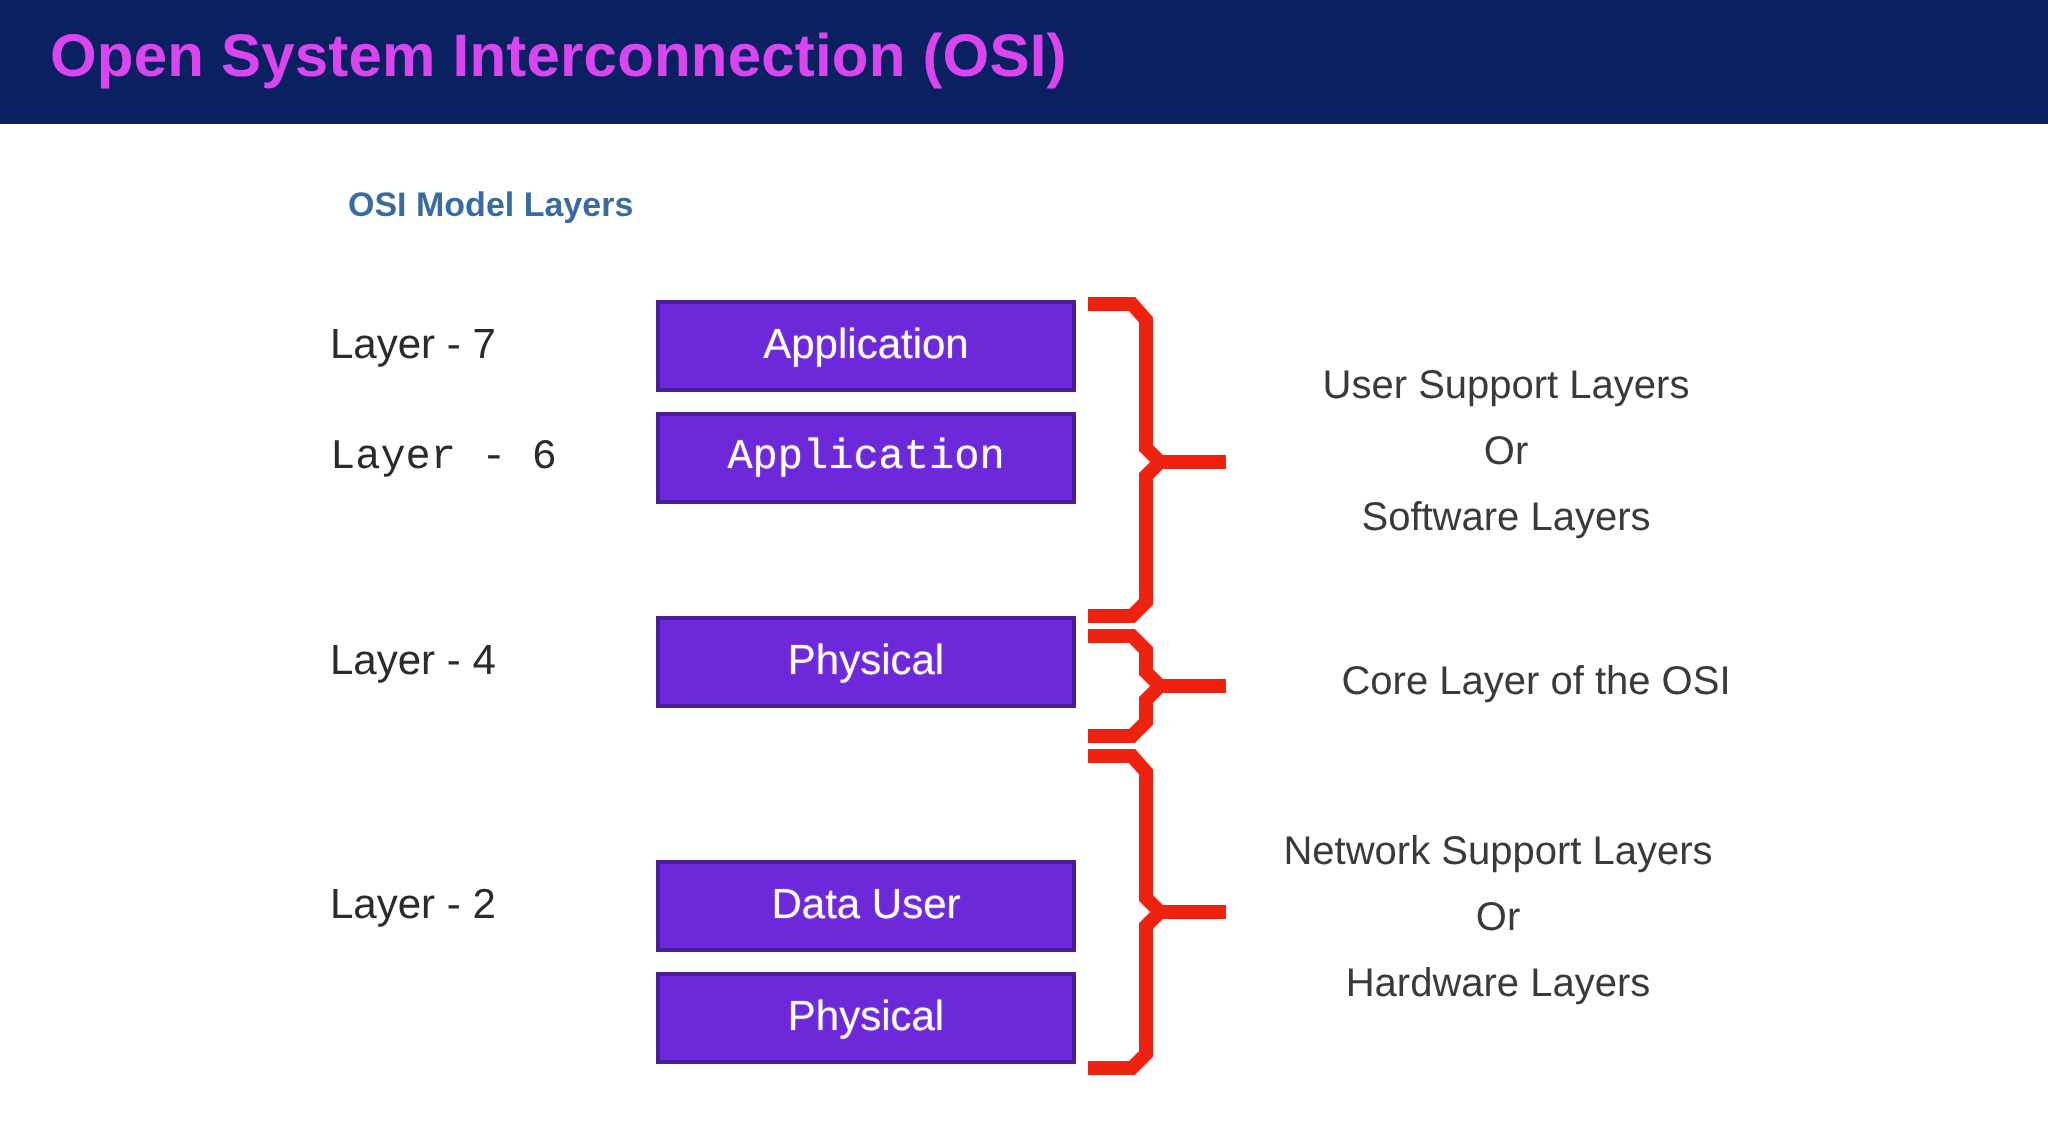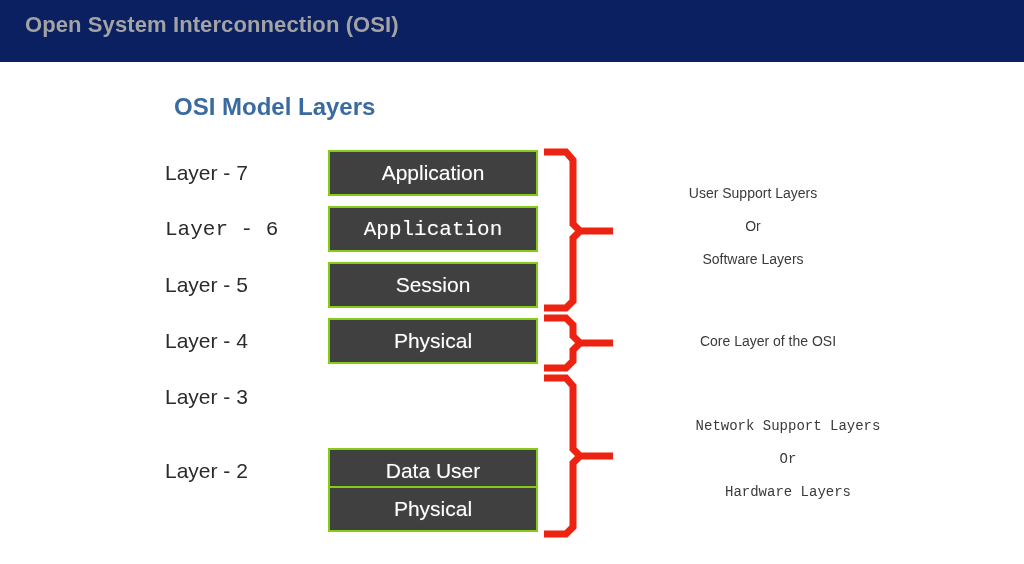--- a/index.html
+++ b/index.html
@@ -12,66 +12,66 @@
   }
   .slide { position:relative; width:1024px; height:564px; background:#fff; }
 
   
   .header {
     position:absolute; left:0; top:0; width:1024px; height:62px;
     background:#0a2060;
   }
   .header-title {
     position:absolute; left:25px; top:12px;
-    font-size:22px; font-weight:bold; color:#a3a3a3;
+    font-size:30px; font-weight:bold; color:#d946ef;
     letter-spacing:0.1px; white-space:nowrap;
   }
 
   
   .subtitle {
     position:absolute; left:174px; top:93px;
-    font-size:24px; font-weight:bold; color:#3a6ba0;
+    font-size:17px; font-weight:bold; color:#3a6ba0;
     white-space:nowrap;
   }
 
   
   .diagram { position:absolute; left:0; top:0; width:1024px; height:564px; }
 
   .layer-row { position:absolute; left:0; width:862px; height:46px; }
 
   .layer-label {
     position:absolute; left:165px; top:0; height:46px;
     display:flex; align-items:center;
     font-size:21px; color:#2b2b2b; white-space:nowrap;
   }
 
   .layer-box {
     position:absolute; left:328px; top:0;
     width:210px; height:46px;
-    background:#404040;
-    border:2px solid #84cc16;
+    background:#6d28d9;
+    border:2px solid #4c1d95;
     display:flex; align-items:center; justify-content:center;
   }
   .layer-box-text {
     font-size:21px; color:#ffffff; white-space:nowrap;
     text-shadow:0 0 1px rgba(255,255,255,0.35);
   }
 
   
   .brace-svg {
     position:absolute; left:0; top:0;
     width:1024px; height:564px;
     pointer-events:none;
   }
 
   
   .group-note {
     position:absolute;
     text-align:center;
-    font-size:14px; color:#3a3a3a;
+    font-size:20px; color:#3a3a3a;
     line-height:33px; white-space:nowrap;
   }
   .group-note .nline { display:block; }
 </style>
 </head>
 <body>
 
 <div class="slide">
 
   <div class="header">
@@ -89,39 +89,32 @@
       </div>
     </div>
 
     <div class="layer-row" style="top:206px;font-family:Liberation Mono, monospace;">
       <div class="layer-label">Layer - 6</div>
       <div class="layer-box">
         <span class="layer-box-text">Application</span>
       </div>
     </div>
 
-    <div class="layer-row" style="top:262px;">
-      <div class="layer-label">Layer - 5</div>
-      <div class="layer-box">
-        <span class="layer-box-text">Session</span>
-      </div>
-    </div>
 
-    <div class="layer-row" style="top:318px;padding-left:36px;">
+    <div class="layer-row" style="top:308px;padding-left:36px;">
       <div class="layer-label">Layer - 4</div>
       <div class="layer-box">
         <span class="layer-box-text">Physical</span>
       </div>
     </div>
 
     <div class="layer-row" style="top:374px;">
-      <div class="layer-label">Layer - 3</div>
     </div>
 
-    <div class="layer-row" style="top:448px;">
+    <div class="layer-row" style="top:430px;">
       <div class="layer-label">Layer - 2</div>
       <div class="layer-box">
         <span class="layer-box-text">Data User</span>
       </div>
     </div>
 
     <div class="layer-row" style="top:486px;">
       <div class="layer-box">
         <span class="layer-box-text">Physical</span>
       </div>
@@ -141,20 +134,20 @@
     <div class="group-note" style="left:622px; top:177px; width:262px;">
       <span class="nline">User Support Layers</span>
       <span class="nline">Or</span>
       <span class="nline">Software Layers</span>
     </div>
 
     <div class="group-note" style="left:637px; top:325px; width:262px;">
       <span class="nline">Core Layer of the OSI</span>
     </div>
 
-    <div class="group-note" style="left:650px; top:410px; width:276px;font-family:Liberation Mono, monospace;">
+    <div class="group-note" style="left:611px; top:410px; width:276px;">
       <span class="nline">Network Support Layers</span>
       <span class="nline">Or</span>
       <span class="nline">Hardware Layers</span>
     </div>
 
   </div>
 </div>
 
 </body></html>

